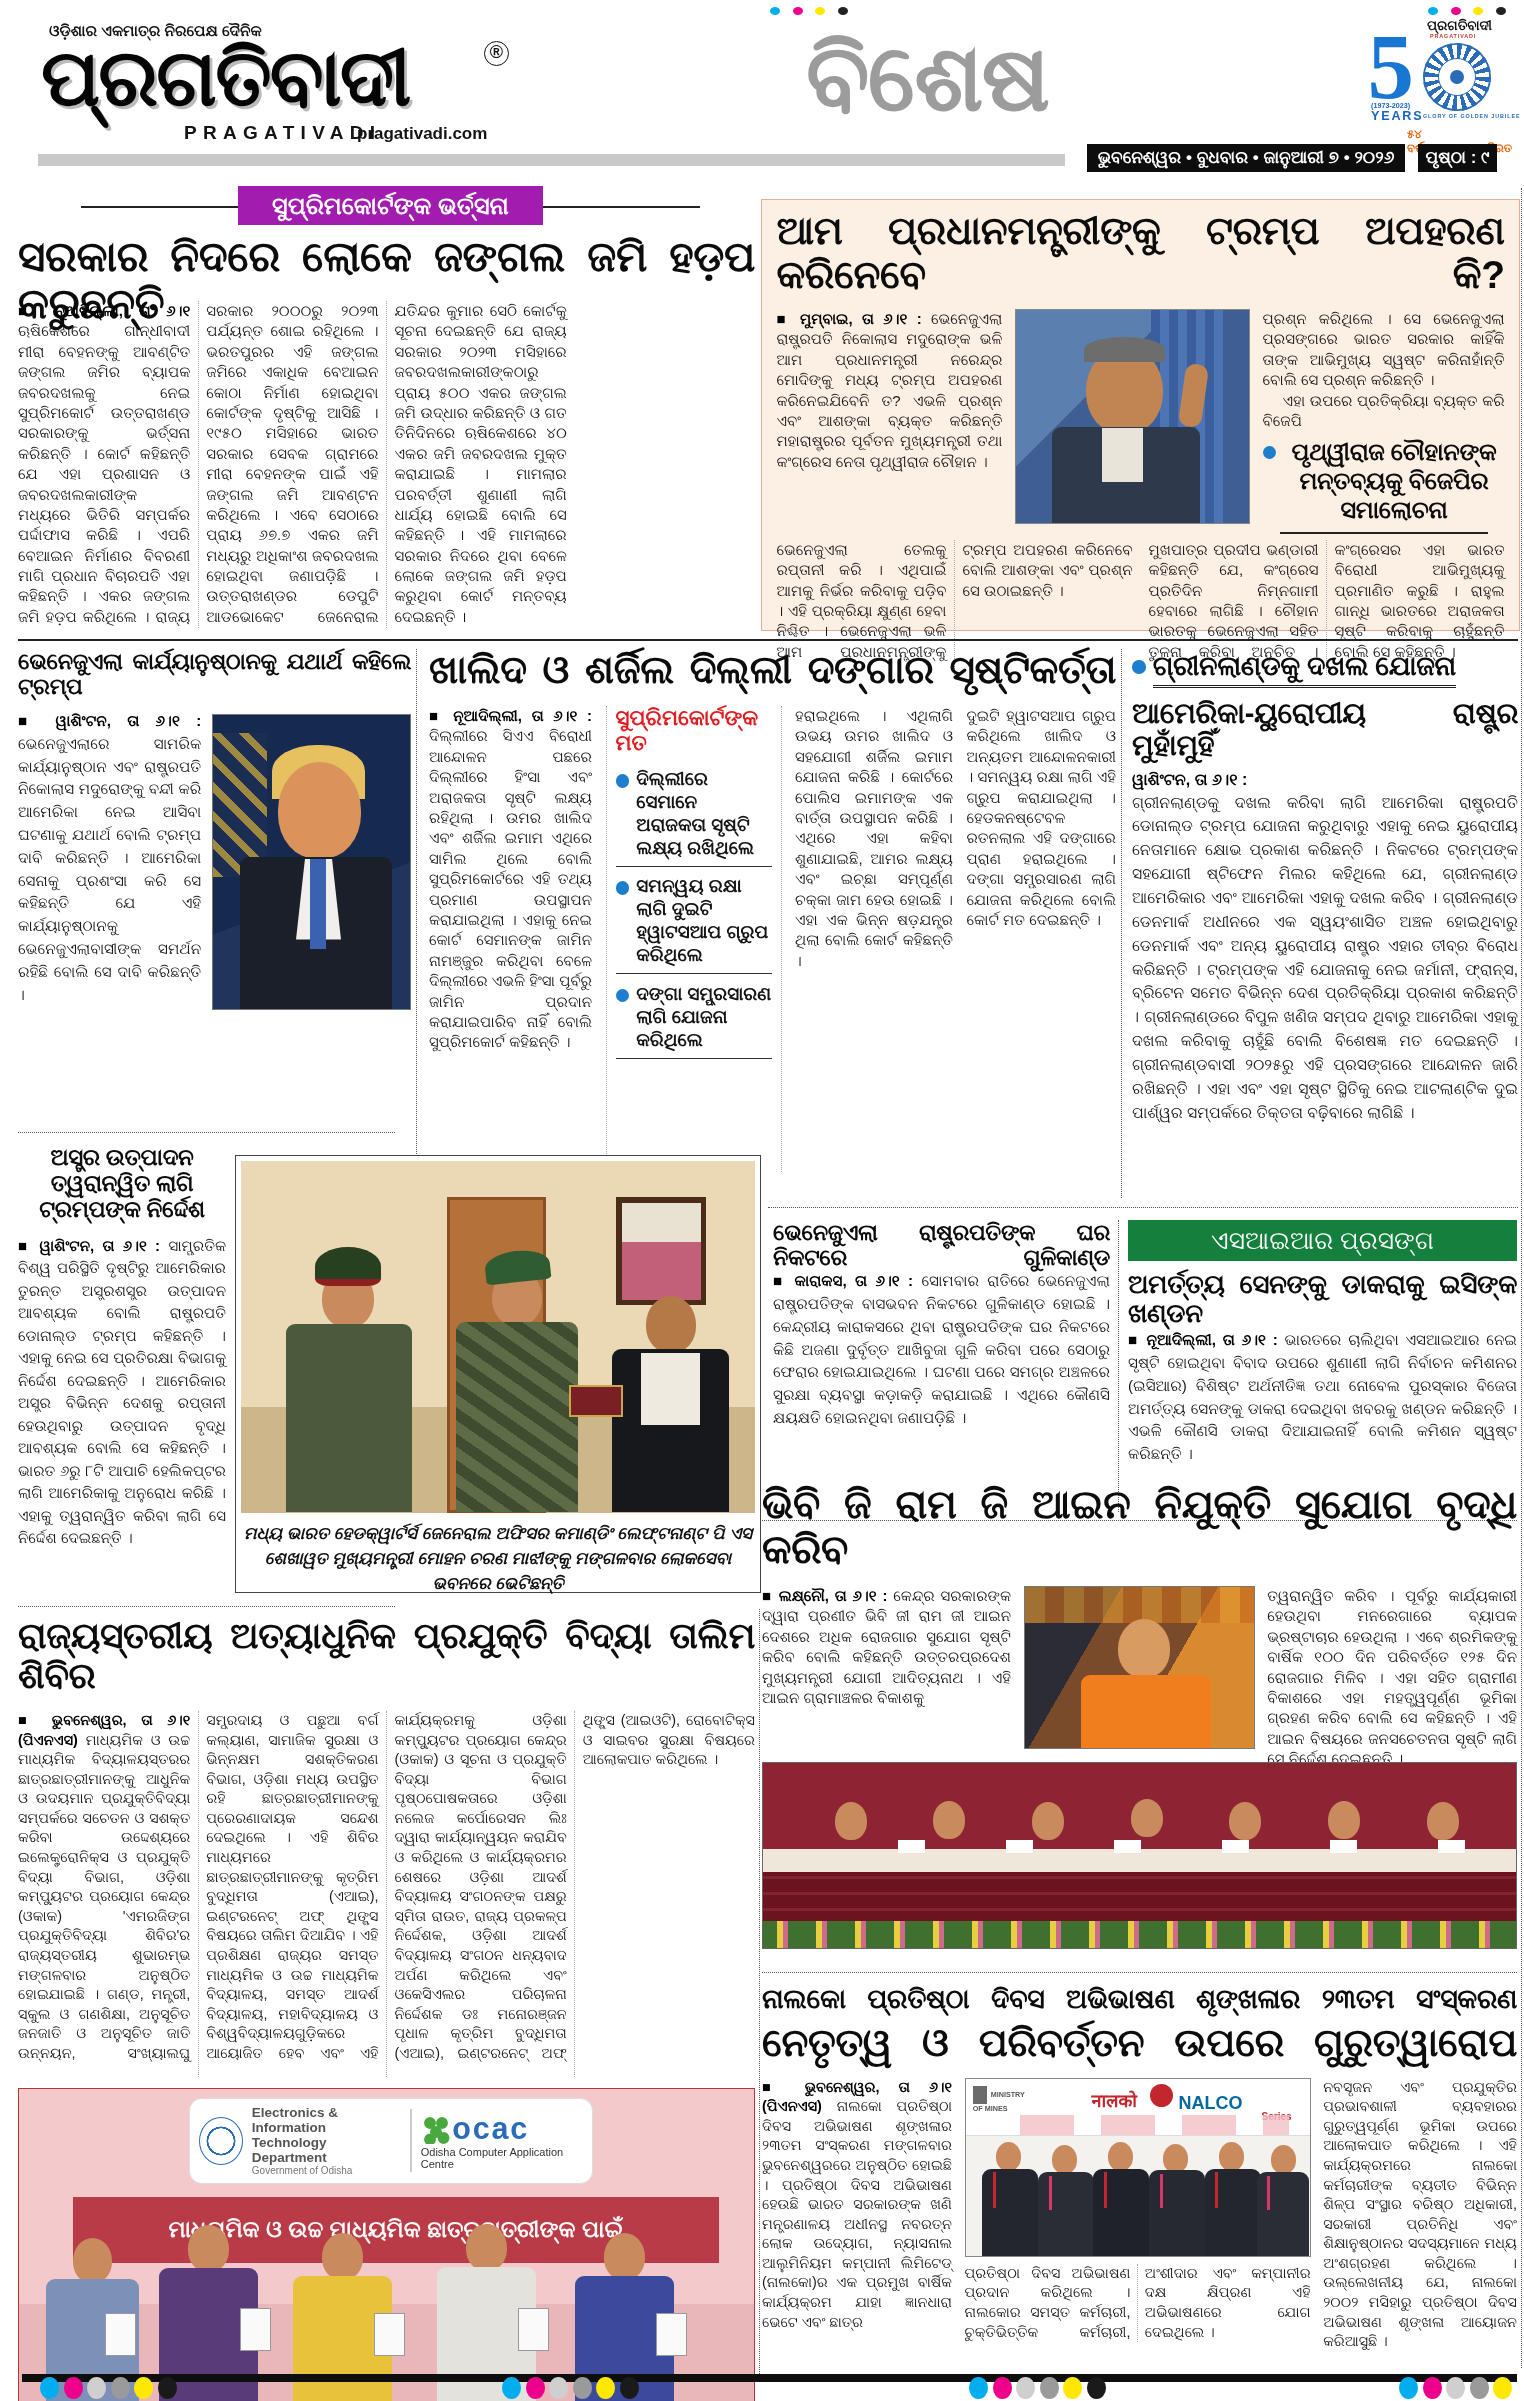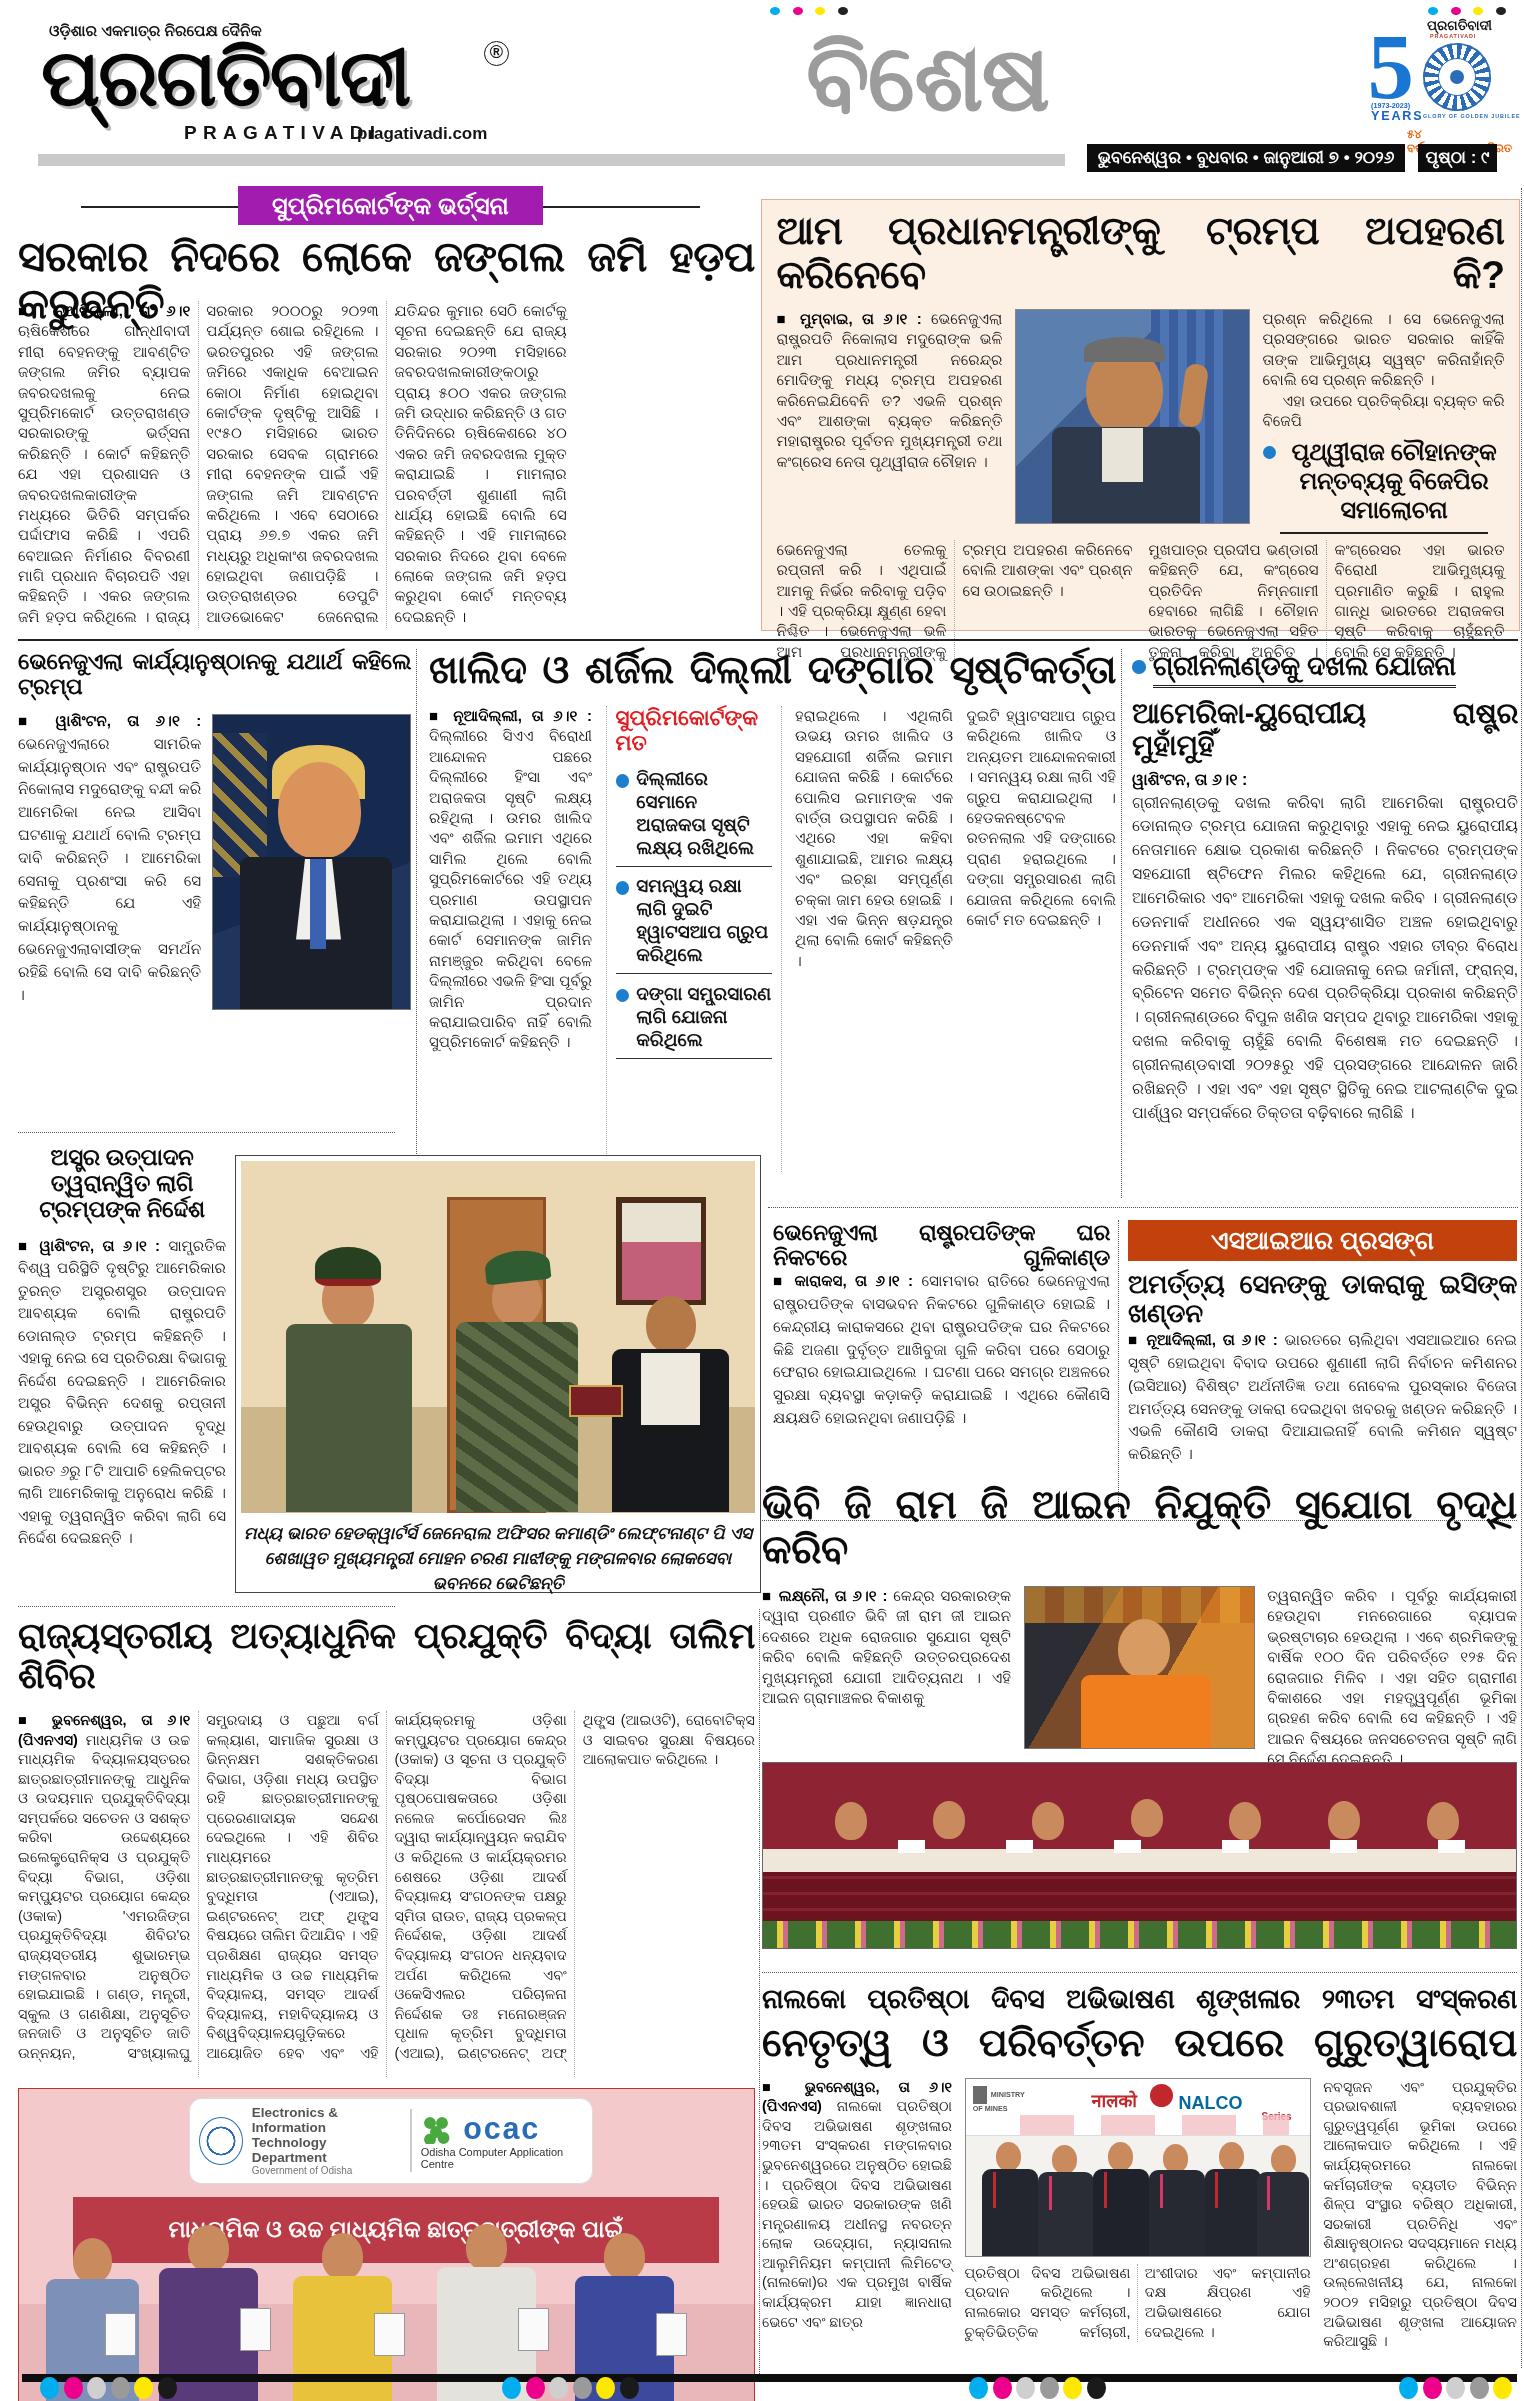--- a/index.html
+++ b/index.html
@@ -12,21 +12,21 @@
   .center{text-align:center}
   .body-txt{font-size:15px;line-height:1.36;text-align:justify;color:#191919}
   .dl{font-weight:bold;color:#000}
   .dl::after{content:" "}
   .cols2{columns:2;column-gap:16px;column-rule:0.9px dotted #aaa;column-fill:auto;height:100%}
   .cols4{columns:4;column-gap:16px;column-rule:0.9px dotted #aaa;column-fill:auto;height:100%}
   .dotline-h{border-top:1.8px dotted #555;height:0}
   .dotline-v{border-left:1.8px dotted #555;width:0}
   .rule-h{background:#222;height:1.8px}
   .kicker-red{background:#a21caf;color:#fff;font-weight:bold;text-align:left;line-height:1.0;display:flex;align-items:center;justify-content:center}
-  .kicker-plum{background:#c2410c;color:#fff;font-weight:bold;text-align:center;display:flex;align-items:center;justify-content:center}
+  .kicker-plum{background:#15803d;color:#fff;font-weight:normal;text-align:center;display:flex;align-items:center;justify-content:center}
   .red-label{color:#e21d22;font-weight:bold}
   .bullet-dot{display:inline-block;width:13.5px;height:13.5px;border-radius:50%;background:#1c7ecc;margin-right:7.2px;flex:0 0 auto;margin-top:7.2px}
   .opinion-item{display:flex;align-items:flex-start;padding:7.2px 0;border-bottom:1.3px solid #333;font-weight:bold;font-size:18.4px;line-height:1.25}
   .ph{position:relative;overflow:hidden}
   .fig-head{position:absolute;border-radius:50% 50% 46% 46%;background:#c98a5e}
   .fig-body{position:absolute;border-radius:9px 9px 0 0}
   .caption{font-style:italic;font-weight:bold;text-align:center;color:#111}
   .datebox{background:#0d0d0d;color:#fff;font-weight:bold;display:flex;align-items:center;justify-content:center}
   .mark{display:inline-block;width:19px;height:22.4px;border-radius:50%;margin-right:4.5px}
   .tmark{display:inline-block;width:10px;height:8px;border-radius:50%;margin-right:12.6px}
@@ -256,21 +256,21 @@
     <div class="ph" style="width:737px;height:332px;margin-top:10.8px;border:1.8px solid #b33;background:linear-gradient(180deg,#f3c9cb 0 65%,#e9b6ba 65% 100%)">
       <div class="abs" style="left:170px;top:9px;width:404px;height:86px;background:#fff;border-radius:12.6px;border:1.8px solid #ddd;display:flex;align-items:center;padding:5.4px 9px;gap:9px">
         <div style="width:48px;height:48px;border-radius:50%;border:1.8px solid #2b6cb8;background:radial-gradient(circle at 50% 50%,#fff 0 40%,#2b6cb8 41% 46%,#fff 47% 100%)"></div>
         <div>
           <div style="font-size:13.5px;font-weight:bold;color:#555">Electronics &amp; Information</div>
           <div style="font-size:13.5px;font-weight:bold;color:#555">Technology Department</div>
           <div style="font-size:10px;color:#777">Government of Odisha</div>
         </div>
         <div style="width:1.8px;height:63px;background:#ccc"></div>
         <div>
-          <div style="display:flex;align-items:center;gap:12px">
+          <div style="display:flex;align-items:center;gap:1px">
             <div style="width:30.5px;height:30.5px;background:radial-gradient(circle at 30% 30%,#49a93e 0 5.4px,transparent 6.3px),radial-gradient(circle at 70% 30%,#49a93e 0 5.4px,transparent 6.3px),radial-gradient(circle at 50% 60%,#49a93e 0 5.4px,transparent 6.3px),radial-gradient(circle at 30% 85%,#49a93e 0 5.4px,transparent 6.3px),radial-gradient(circle at 75% 80%,#49a93e 0 5.4px,transparent 6.3px)"></div>
             <span style="font-size:30.5px;font-weight:bold;color:#2b6cb8;letter-spacing:1.8px">ocac</span>
           </div>
           <div style="font-size:11px;font-weight:normal;color:#333">Odisha Computer Application Centre</div>
         </div>
       </div>
       <div class="abs" style="left:54px;top:108px;width:646px;height:66px;background:#b5303c;color:#fff;display:flex;align-items:center;justify-content:center;font-weight:bold;font-size:23px;opacity:.92">ମାଧ୍ୟମିକ ଓ ଉଚ୍ଚ ମାଧ୍ୟମିକ ଛାତ୍ରଛାତ୍ରୀଙ୍କ ପାଇଁ</div>
       <div class="fig-head" style="left:54px;top:149px;width:39px;height:45px"></div>
       <div class="fig-body" style="left:27px;top:190px;width:93px;height:142px;background:#7c90b8"></div>
       <div class="fig-head" style="left:169px;top:136px;width:41px;height:47px"></div>

